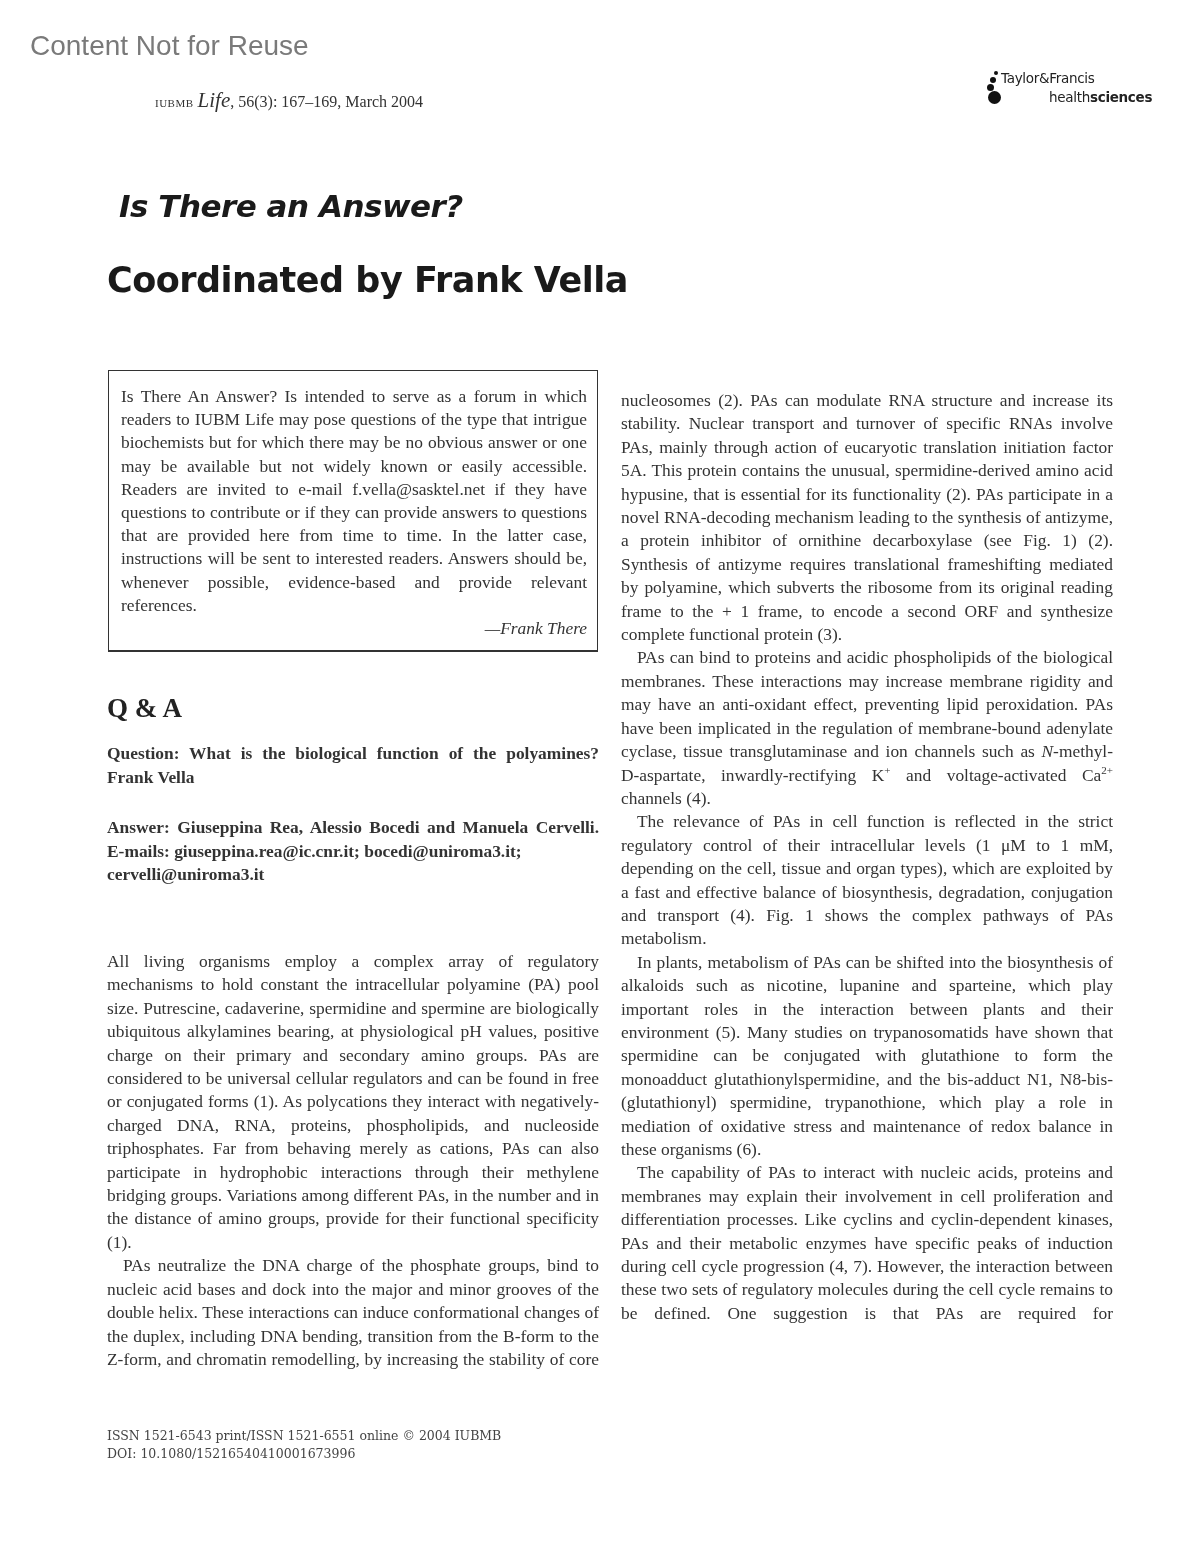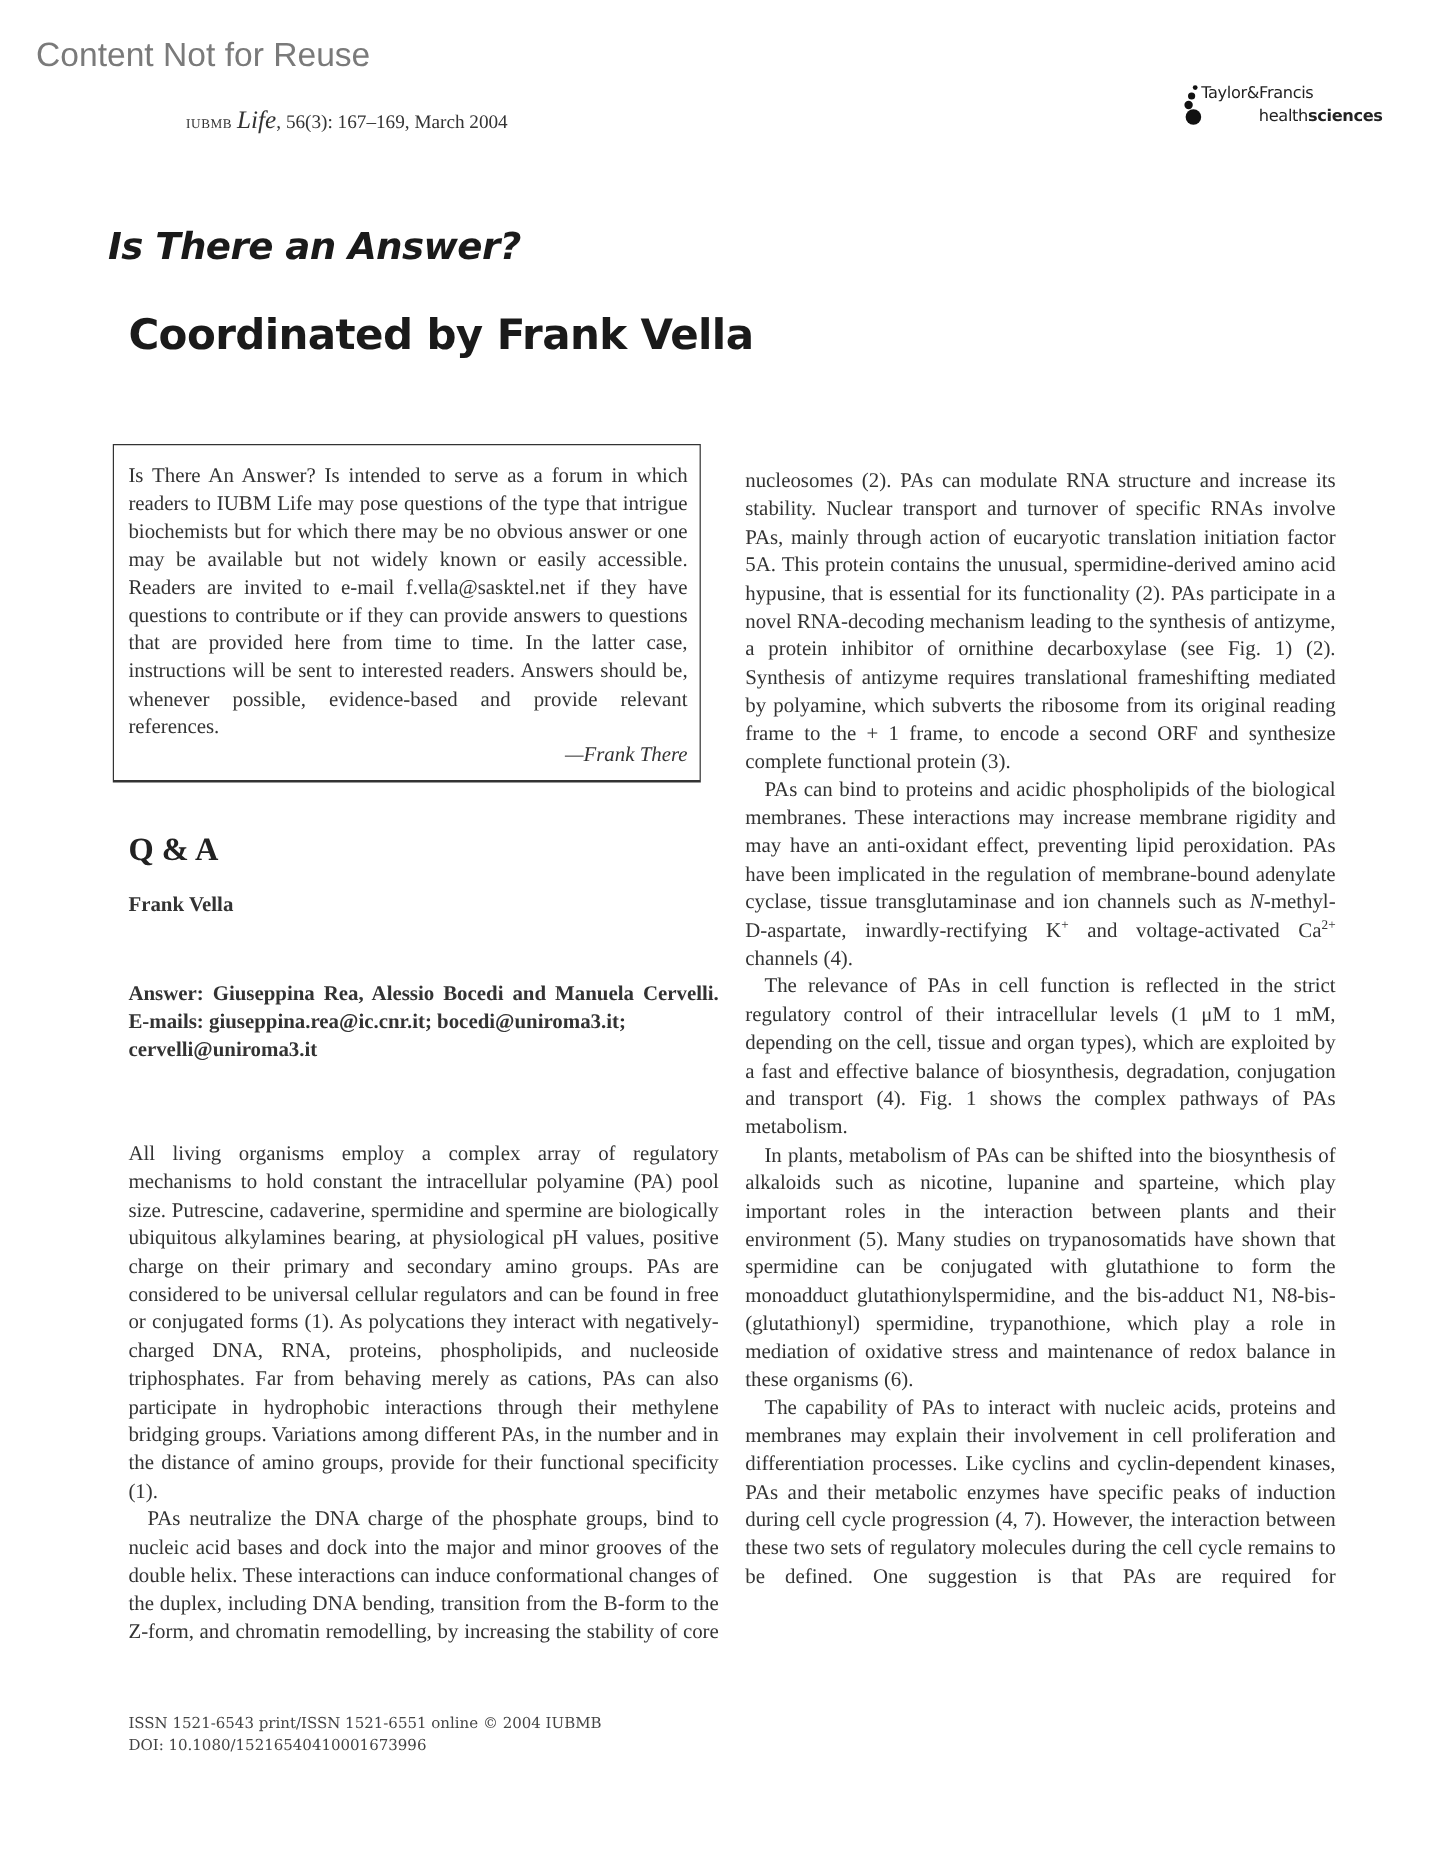--- a/index.html
+++ b/index.html
@@ -10,24 +10,24 @@
   #journal-line .sc { font-size: 11px; letter-spacing: 0.5px; margin-left: 48px; }
   #journal-line .life { font-style: italic; font-size: 21px; }
 
   #publisher-logo { position: absolute; left: 985px; top: 69px; width: 140px; height: 42px; }
   #publisher-logo .dots { position: absolute; left: 0; top: 0; width: 20px; height: 40px; }
   #publisher-logo .dot { position: absolute; background: #111; border-radius: 50%; }
   #publisher-logo .l1 { position: absolute; left: 16px; top: 1px; font-family: "DejaVu Sans", sans-serif; font-size: 13.5px; color: #222; letter-spacing: -0.3px; text-align: center; }
   #publisher-logo .l2 { position: absolute; left: 16px; top: 20px; font-family: "DejaVu Sans", sans-serif; font-size: 13.5px; color: #222; letter-spacing: -0.3px; padding-left: 48px; }
   #publisher-logo .l2 b { font-weight: bold; }
 
-  #page-title { position: absolute; left: 90px; top: 188px; font-family: "DejaVu Sans", sans-serif; font-style: italic; font-weight: bold; font-size: 31px; color: #1a1a1a; letter-spacing: -0.5px; }
+  #page-title { position: absolute; left: 119px; top: 188px; font-family: "DejaVu Sans", sans-serif; font-style: italic; font-weight: bold; font-size: 31px; color: #1a1a1a; letter-spacing: -0.5px; }
   #page-subtitle { position: absolute; left: 107px; top: 260px; font-family: "DejaVu Sans", sans-serif; font-weight: bold; font-size: 35px; color: #1a1a1a; letter-spacing: -0.5px; }
 
-  #intro-box { position: absolute; left: 94px; top: 370px; width: 490px; height: 282px; border: 1.5px solid #333; border-bottom-width: 2px; box-sizing: border-box; padding: 14px 10px 10px 12px; }
+  #intro-box { position: absolute; left: 108px; top: 370px; width: 490px; height: 282px; border: 1.5px solid #333; border-bottom-width: 2px; box-sizing: border-box; padding: 14px 10px 10px 12px; }
   #intro-box p { margin: 0; font-family: "Liberation Serif", serif; font-size: 17.4px; line-height: 23.2px; text-align: justify; color: #333; }
   #intro-box .sig { text-align: right; font-style: italic; font-family: "Liberation Serif", serif; font-size: 17.4px; line-height: 23px; color: #333; }
 
   #qa-heading { position: absolute; left: 107px; top: 693px; font-family: "Liberation Serif", serif; font-weight: bold; font-size: 27px; color: #222; }
   #question { position: absolute; left: 107px; top: 742px; width: 492px; font-family: "Liberation Serif", serif; font-weight: bold; font-size: 17.4px; line-height: 23.5px; color: #333; }
   #question .q-line { text-align: justify; text-align-last: justify; display: block; }
   #answer-block { position: absolute; left: 107px; top: 816px; width: 492px; font-family: "Liberation Serif", serif; font-weight: bold; font-size: 17.4px; line-height: 23.5px; color: #333; }
   #answer-block span { display: block; }
   #answer-block .a-line { text-align: justify; text-align-last: justify; }
 
@@ -66,20 +66,21 @@
 <div id="page-subtitle">Coordinated by Frank Vella</div>
 
 <div id="intro-box">
   <p>Is There An Answer? Is intended to serve as a forum in which readers to IUBM Life may pose questions of the type that intrigue biochemists but for which there may be no obvious answer or one may be available but not widely known or easily accessible. Readers are invited to e-mail f.vella@sasktel.net if they have questions to contribute or if they can provide answers to questions that are provided here from time to time. In the latter case, instructions will be sent to interested readers. Answers should be, whenever possible, evidence-based and provide relevant references.</p>
   <div class="sig">—Frank There</div>
 </div>
 
 <div id="qa-heading">Q &amp; A</div>
 
 <div id="question">
+  <span class="q-line">Question: What is the biological function of the polyamines?</span>
   <span style="display:block">Frank Vella</span>
 </div>
 
 <div id="answer-block">
   <span class="a-line">Answer: Giuseppina Rea, Alessio Bocedi and Manuela Cervelli.</span>
   <span>E-mails: giuseppina.rea@ic.cnr.it; bocedi@uniroma3.it;</span>
   <span>cervelli@uniroma3.it</span>
 </div>
 
 <div id="left-col" class="col">

